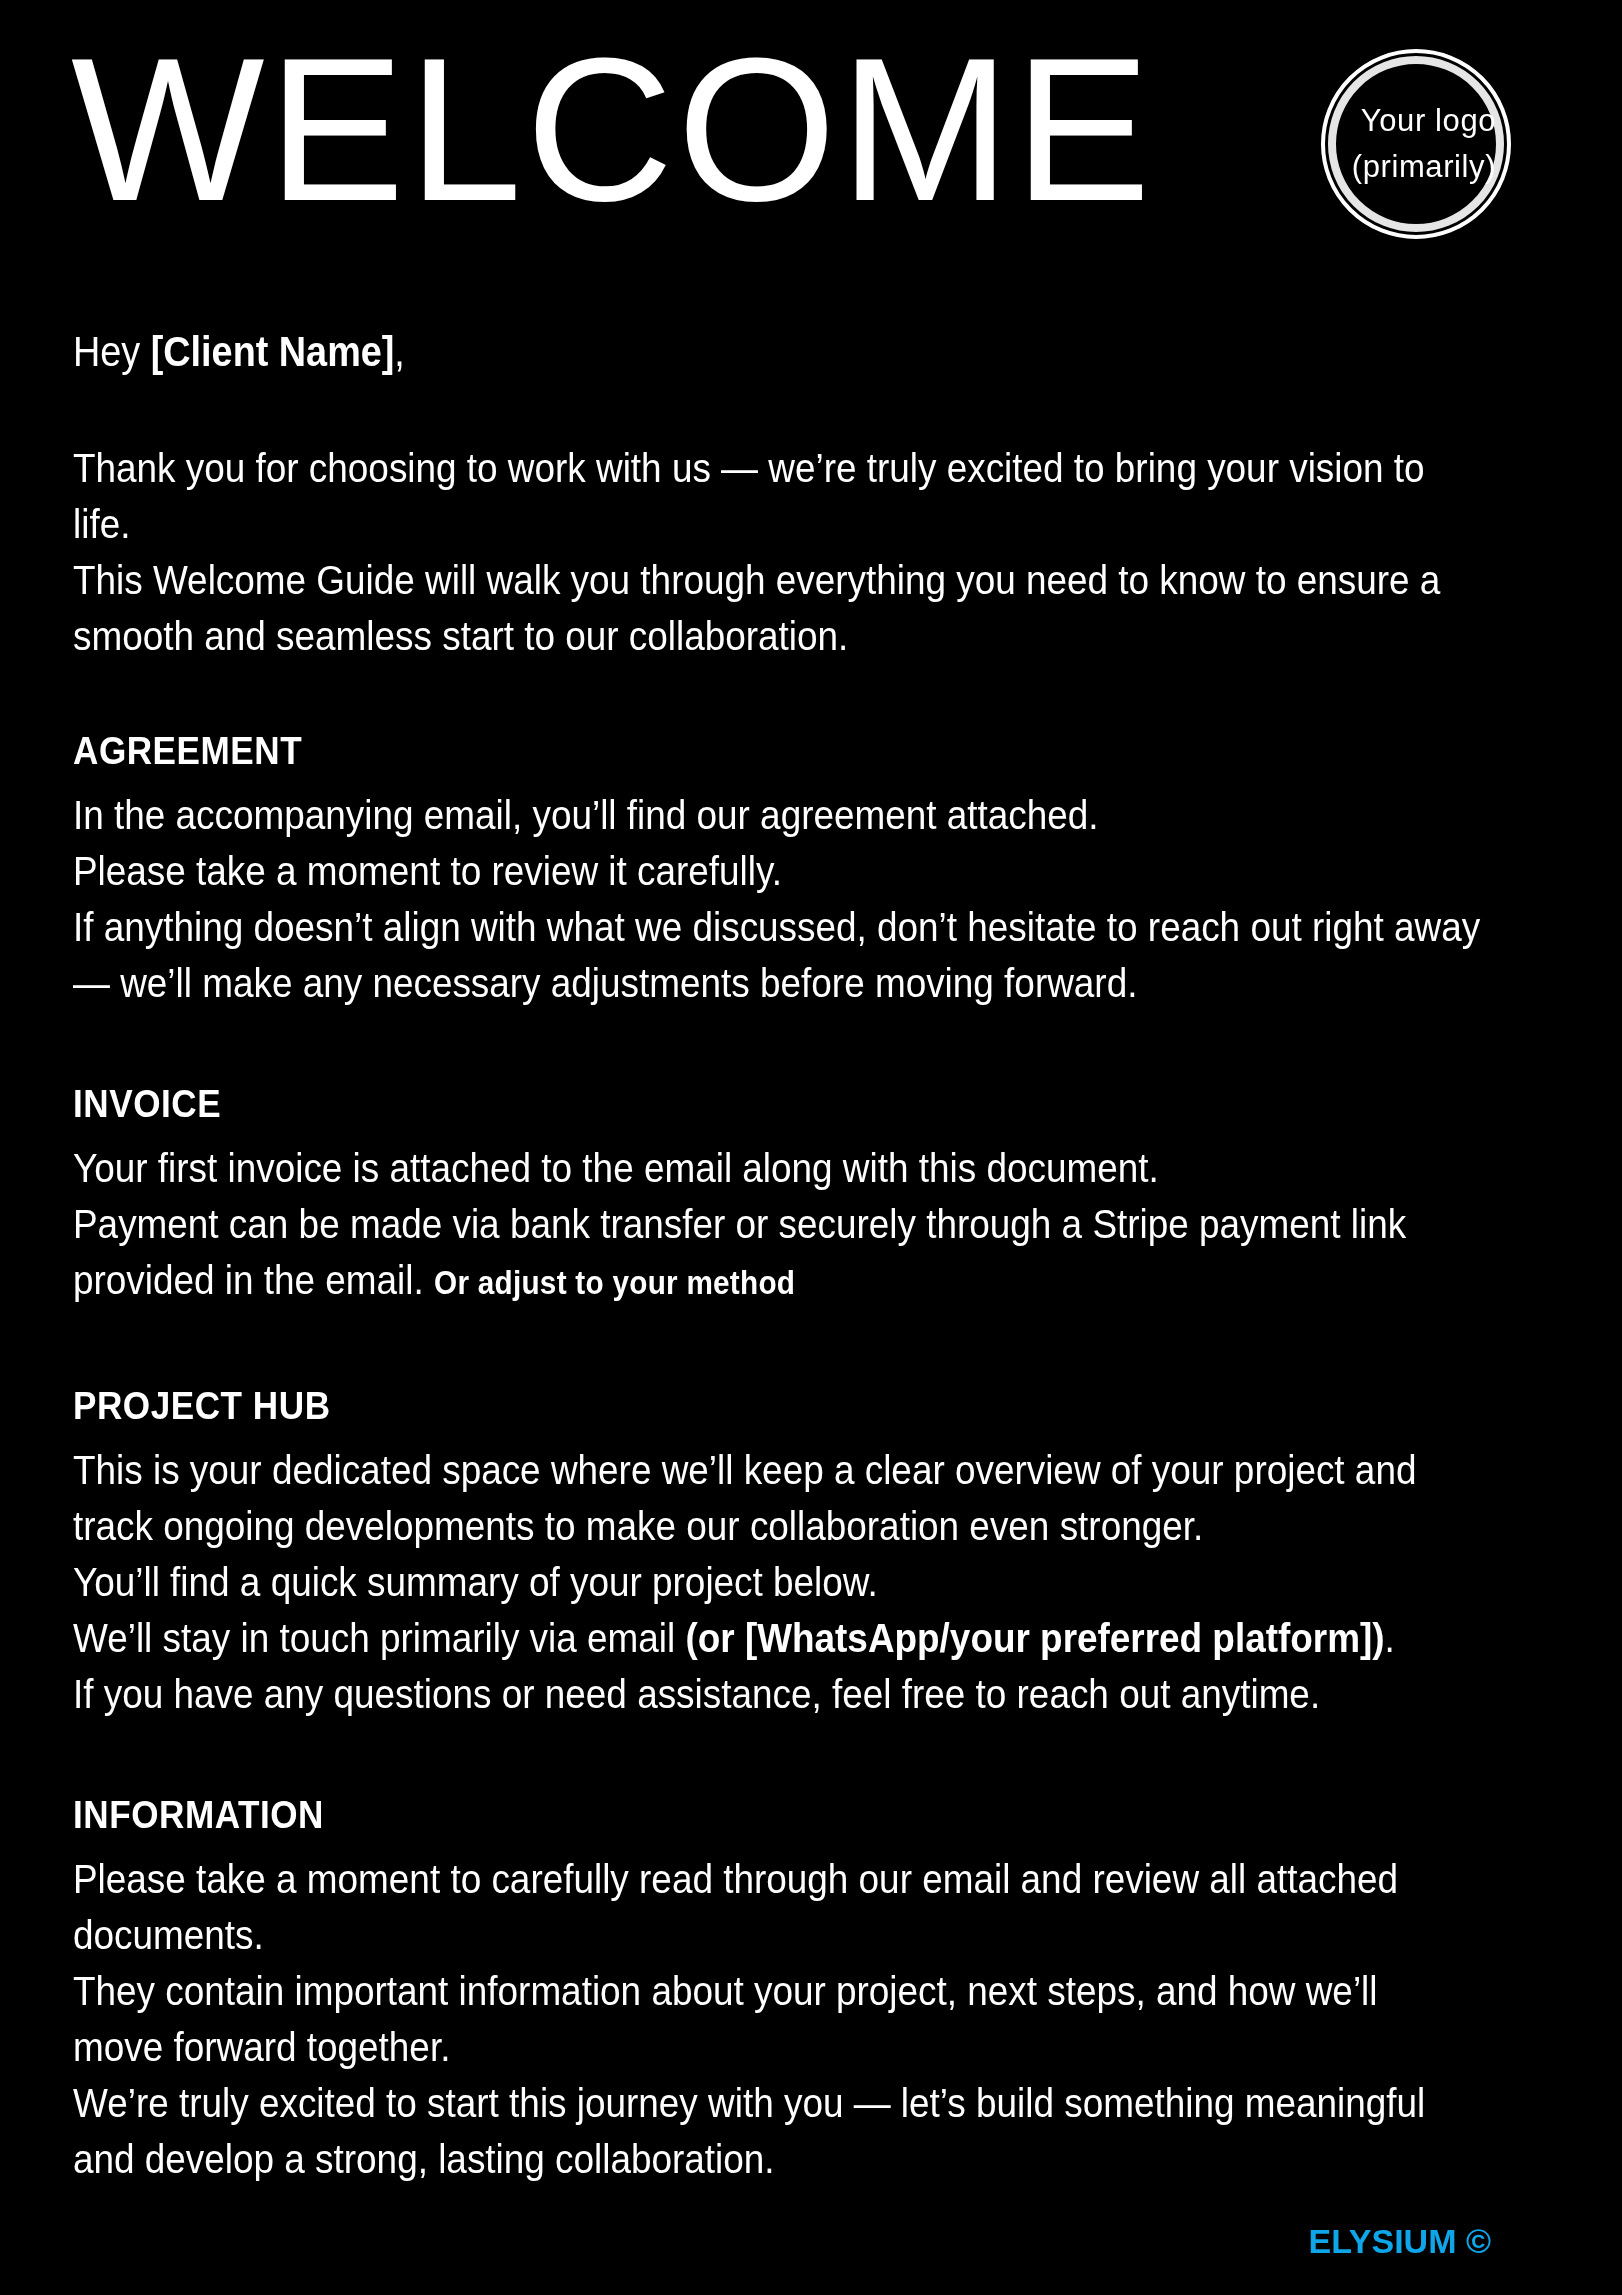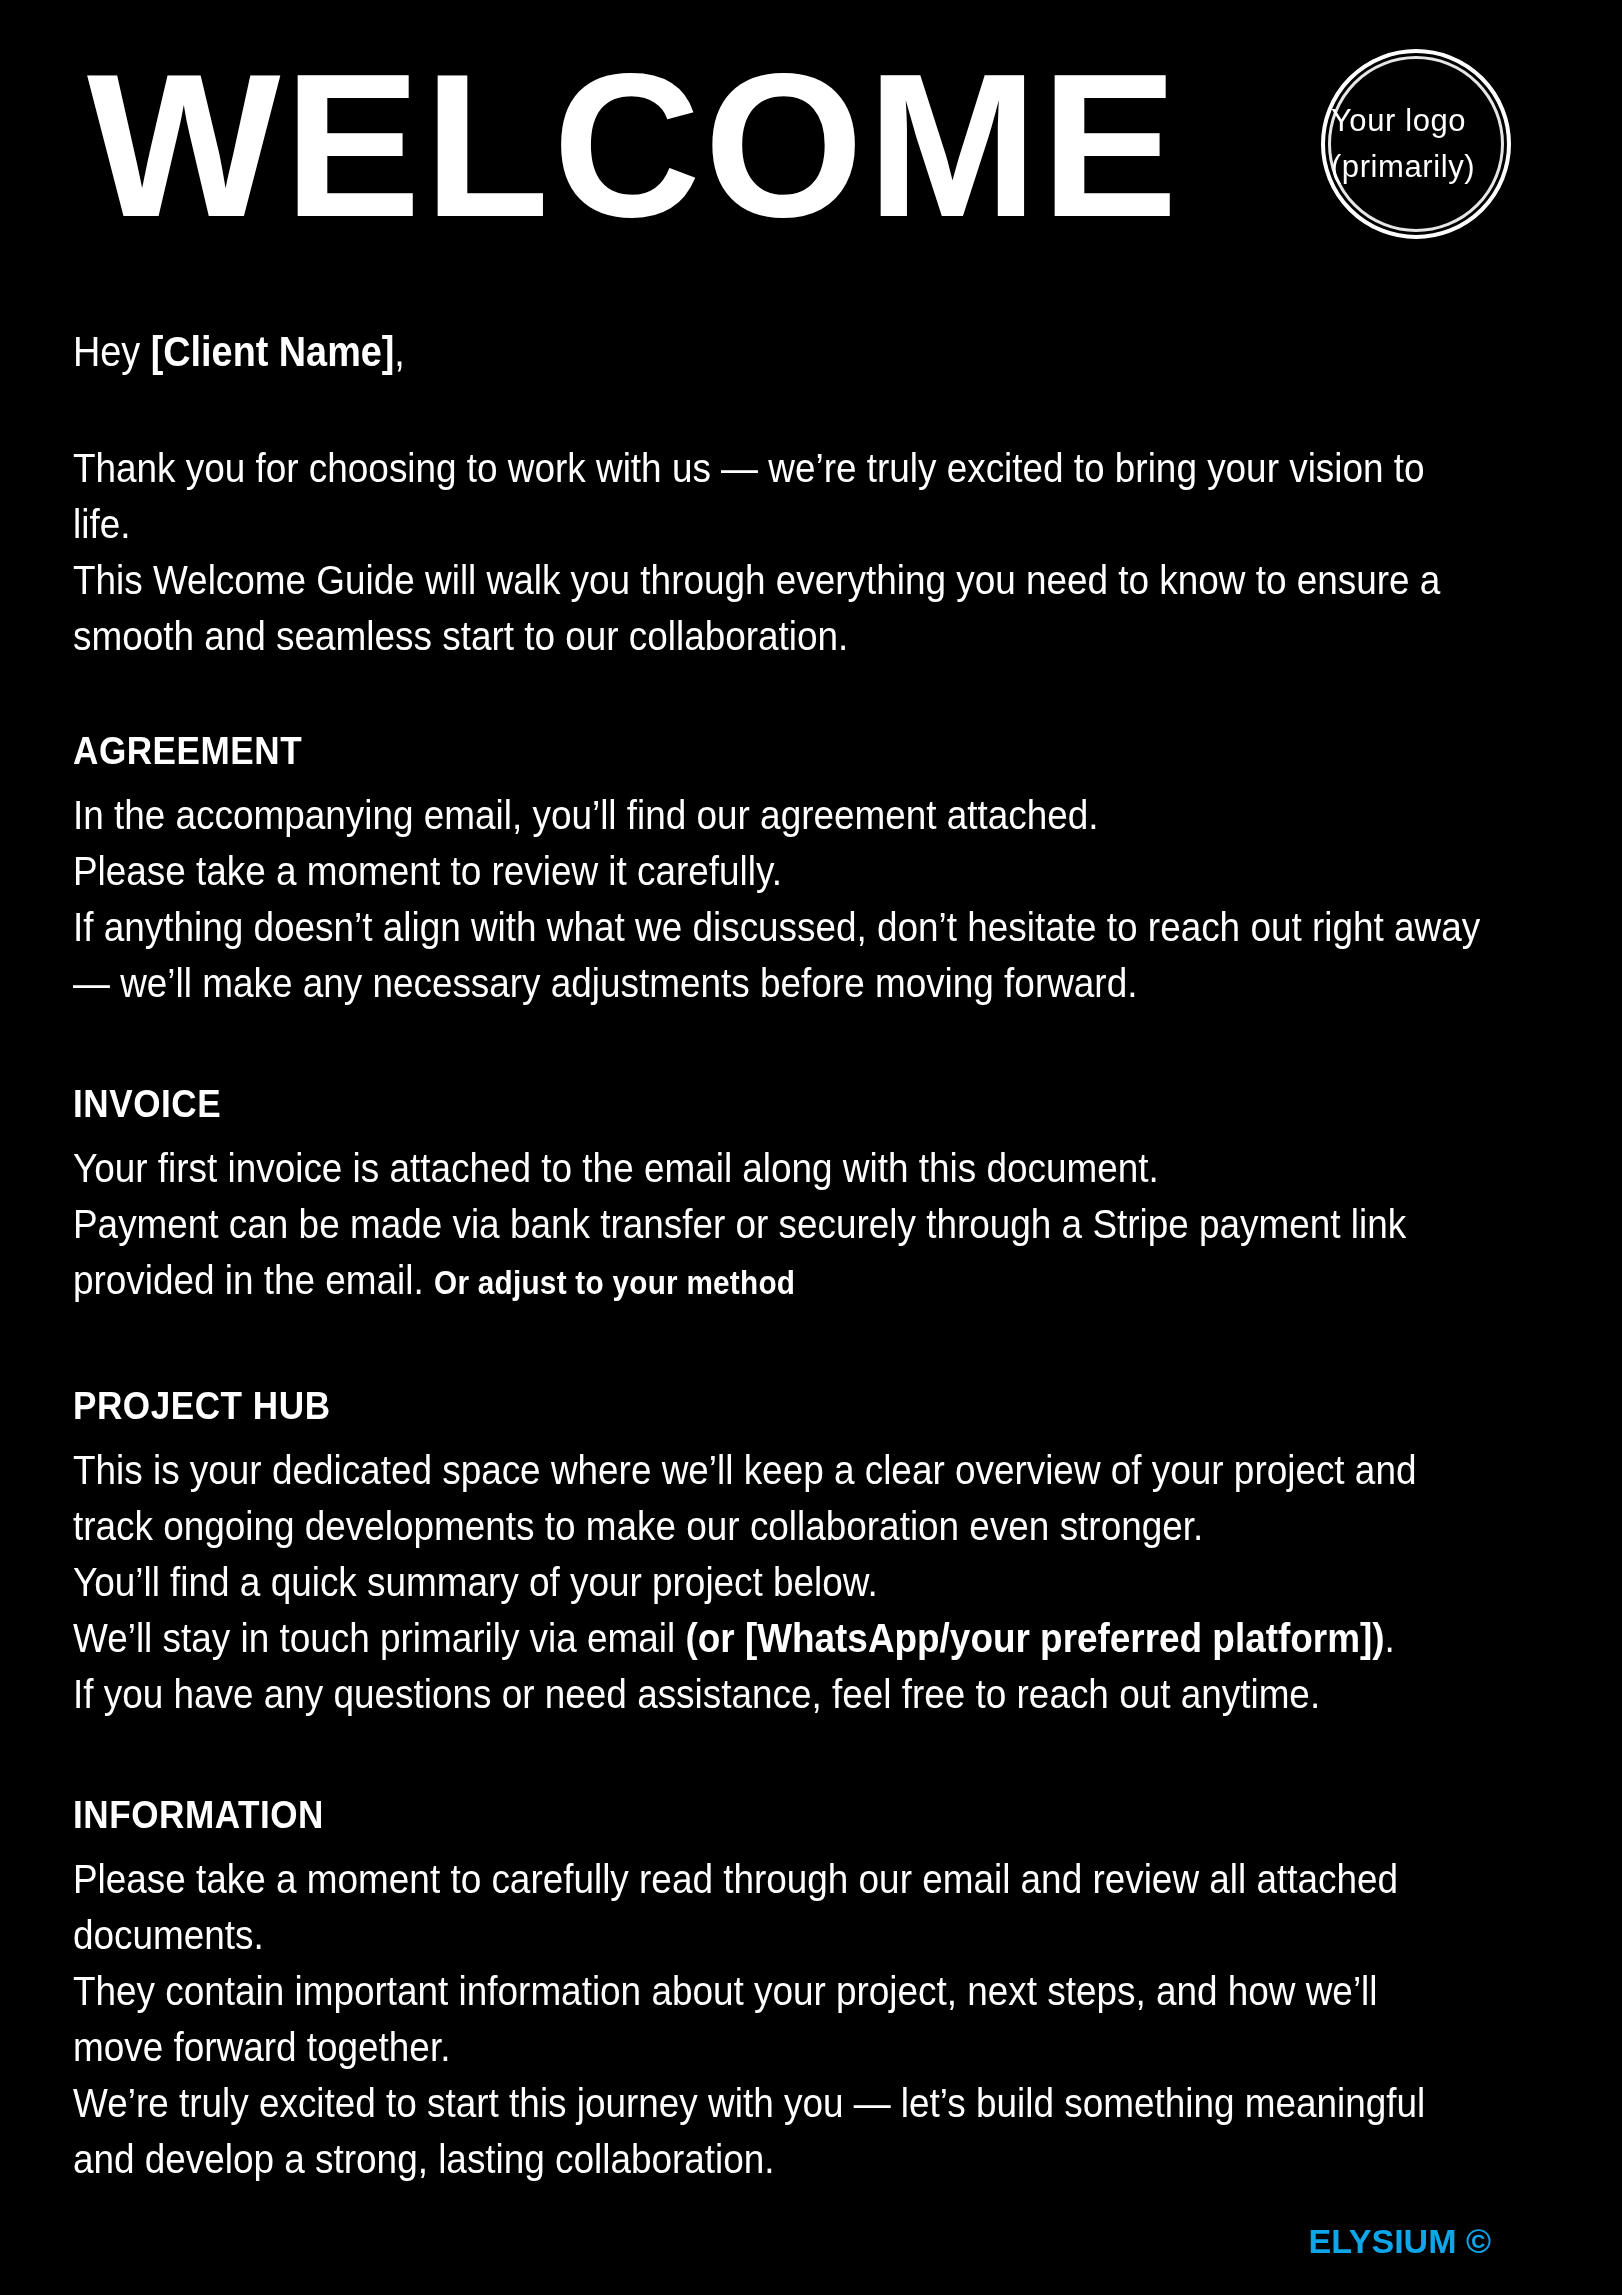--- a/index.html
+++ b/index.html
@@ -1,31 +1,31 @@
 <!DOCTYPE html>
 <html style="font-size:9.2px"><head>
 <meta charset="utf-8">
 <style>
   html,body{margin:0;padding:0;background:#000;}
   body{
     width:1623px;height:2295px;position:relative;overflow:hidden;
     font-family:"Liberation Sans",sans-serif;color:#ffffff;
   }
   .title{
-    position:absolute;top:26.4px;left:71px;margin:16px;
-    font-size:205px;line-height:1;font-weight:700;letter-spacing:3.4px;
+    position:absolute;top:26.4px;left:71px;margin:0;
+    font-size:205px;line-height:1;font-weight:400;letter-spacing:3.4px;
     white-space:nowrap;
   }
   .logo{
     position:absolute;left:1321px;top:49px;width:182px;height:182px;
     border:4.6px solid #ffffff;border-radius:50%;box-sizing:content-box;
   }
   .logo-inner{
-    position:absolute;inset:2.9px;border:3px solid #e5e5e5;border-radius:50%;
-    display:flex;flex-direction:column;align-items:flex-start;justify-content:center;
+    position:absolute;inset:2.9px;border:8px solid #e5e5e5;border-radius:50%;
+    display:flex;flex-direction:column;align-items:flex-end;justify-content:center;
     text-align:center;font-size:31px;line-height:46px;letter-spacing:0.6px;
   }
   .txt{
     position:absolute;left:73px;white-space:nowrap;
     font-size:41px;line-height:56px;
     transform:scaleX(.9);transform-origin:top left;
   }
   #greeting{top:324px;font-size:42px;}
   #intro{top:440px;}
   .sec .h{

